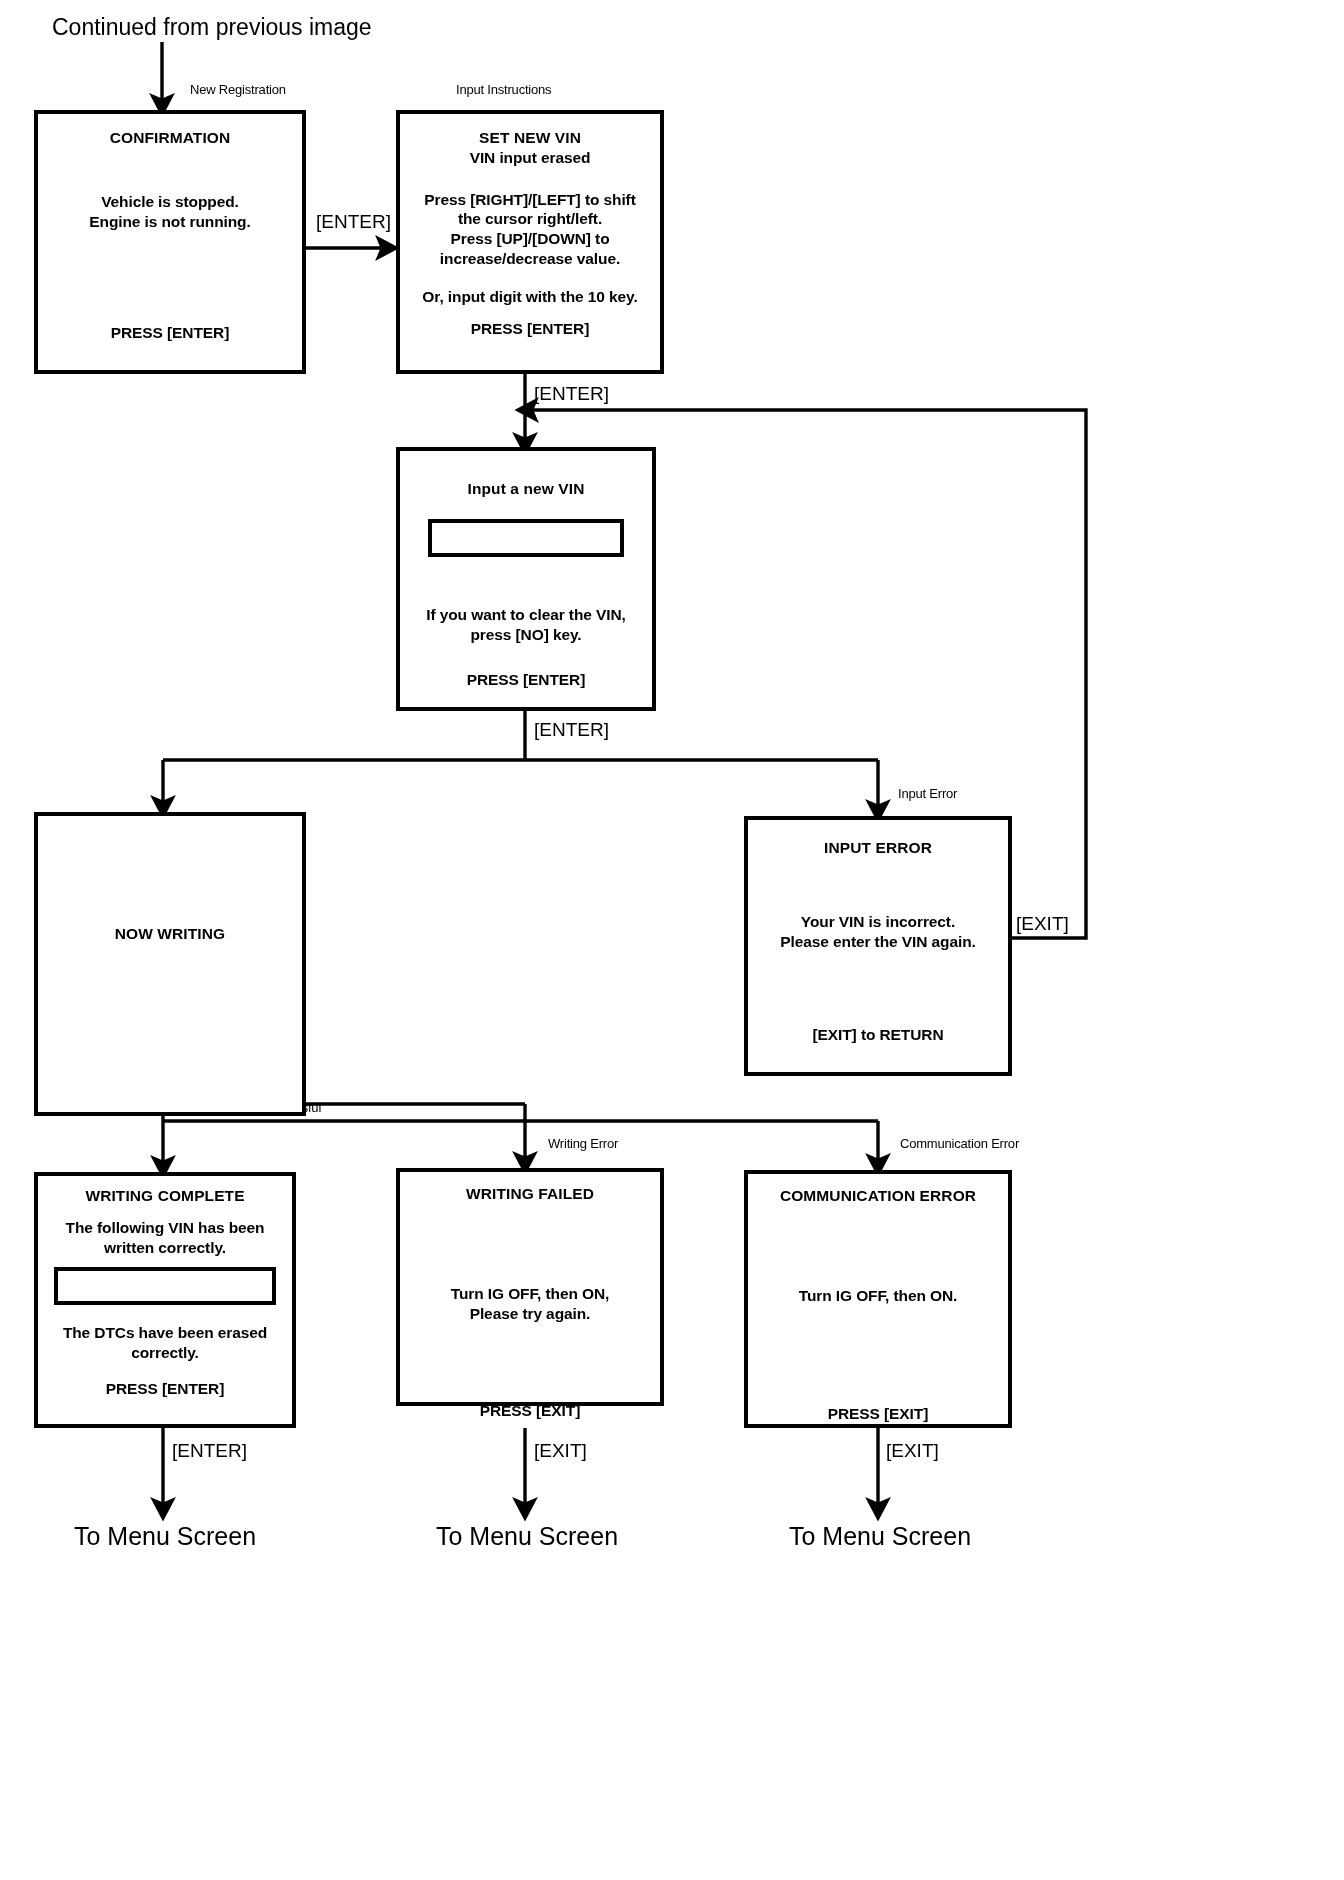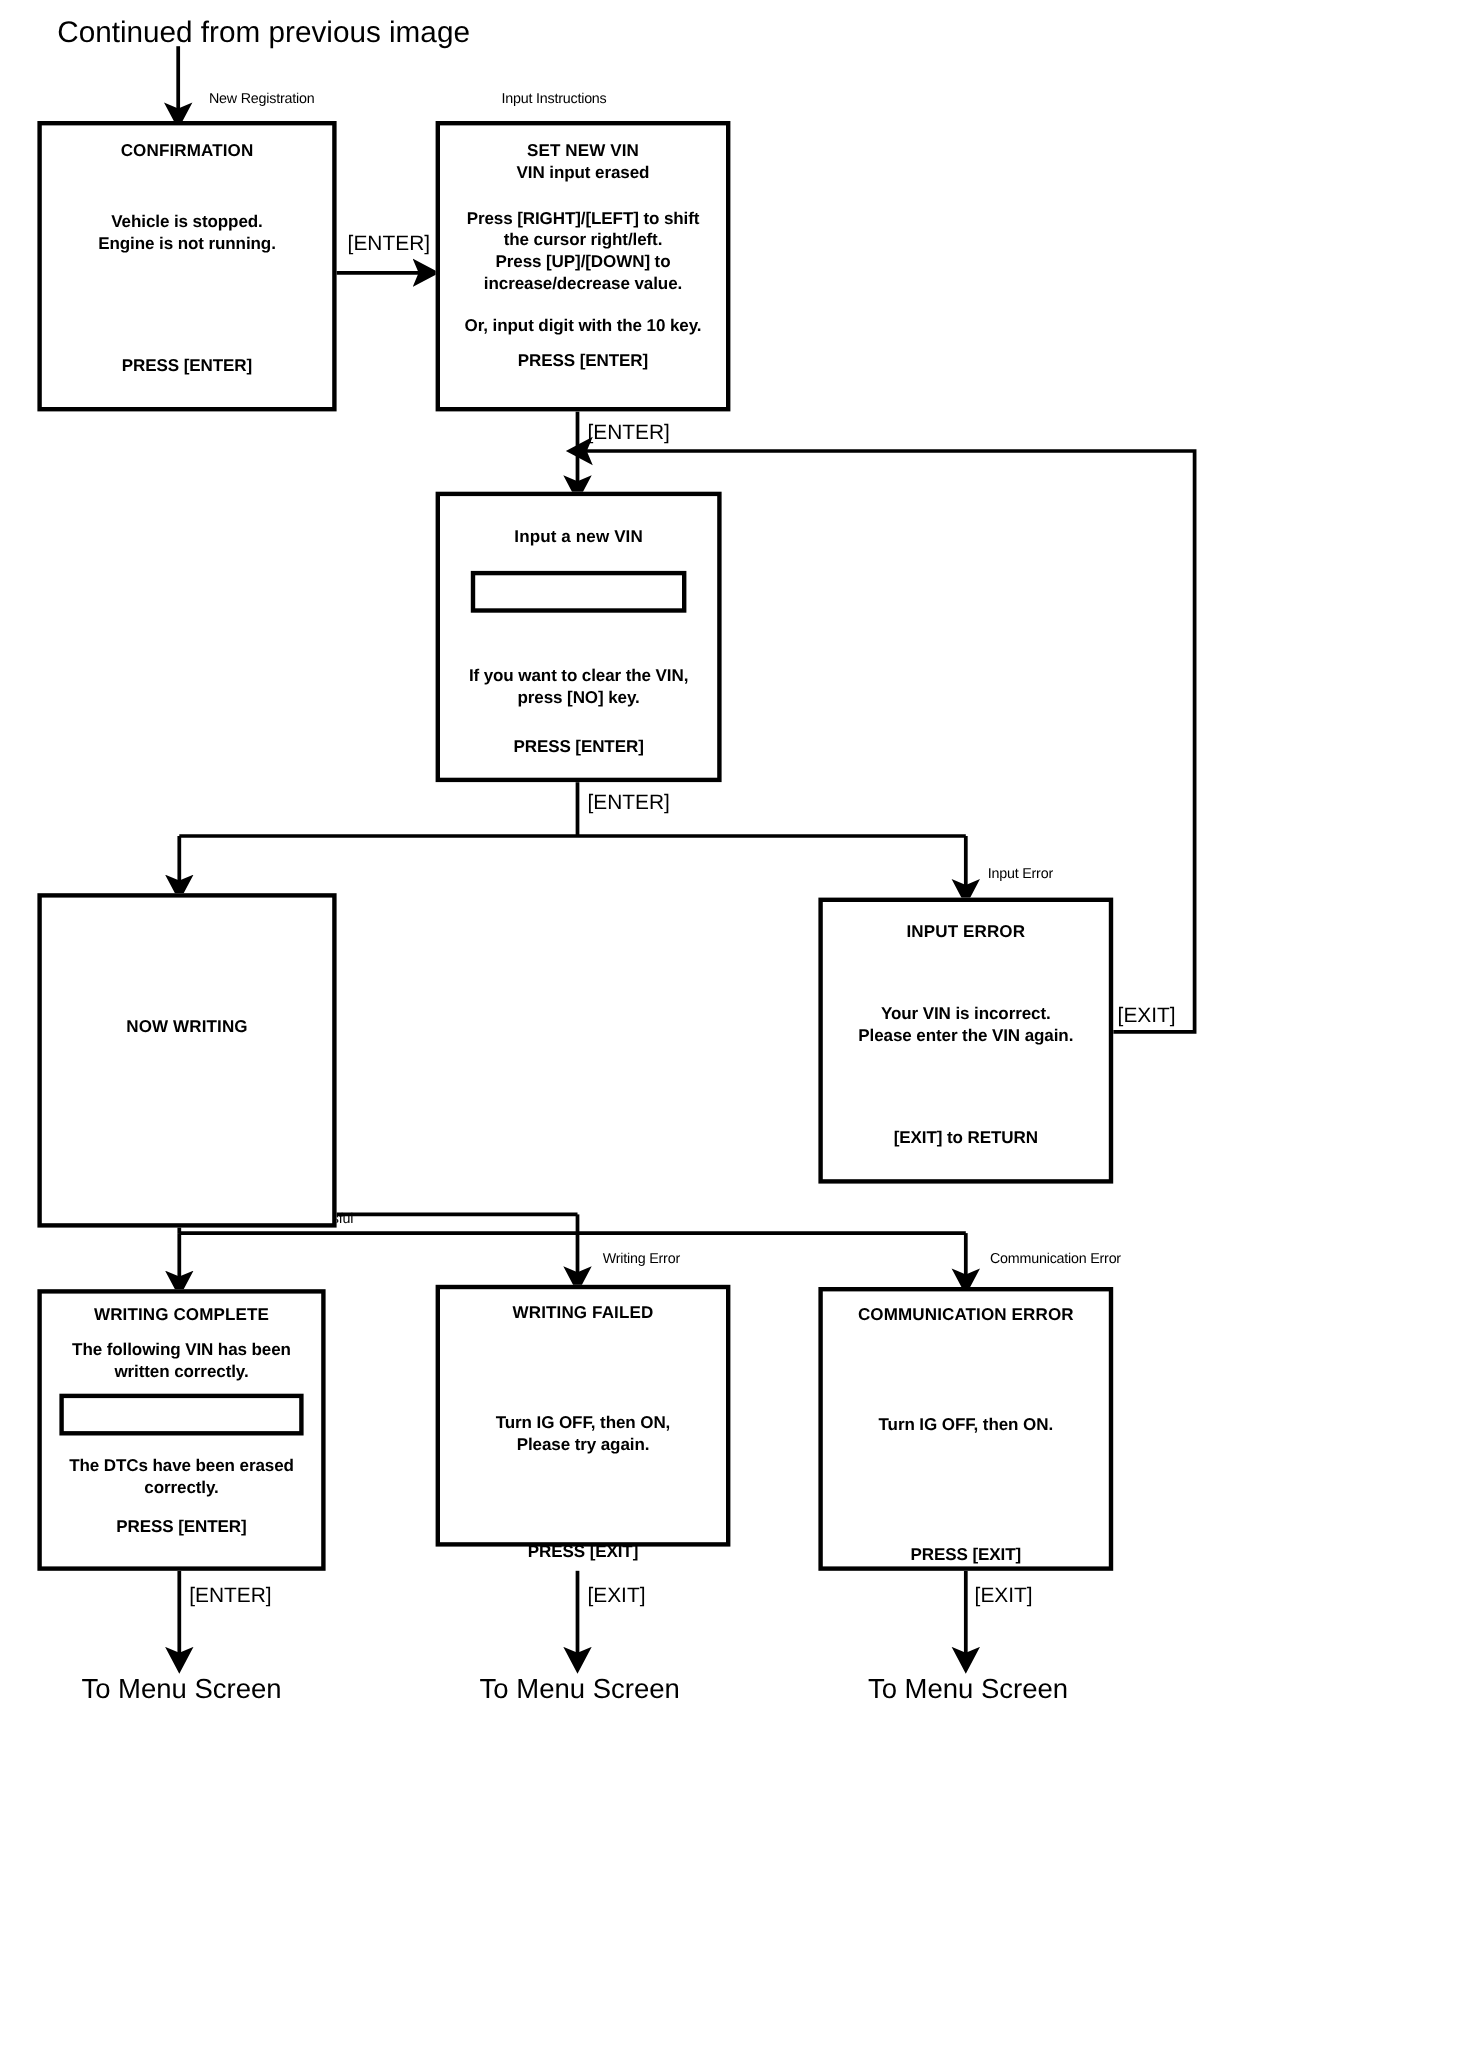--- a/index.html
+++ b/index.html
@@ -79,21 +79,21 @@
     font-family: "Liberation Sans", sans-serif;
     font-weight: normal;
     font-size: 25px;
     color: #000000;
     white-space: nowrap;
   }
   .caption-top {
     position: absolute;
     font-family: "Liberation Sans", sans-serif;
     font-weight: normal;
-    font-size: 27px;
+    font-size: 23px;
     color: #000000;
     white-space: nowrap;
   }
   .spacer-sm { height: 14px; }
 </style>
 </head>
 <body>
 
 <div id="page">
 

